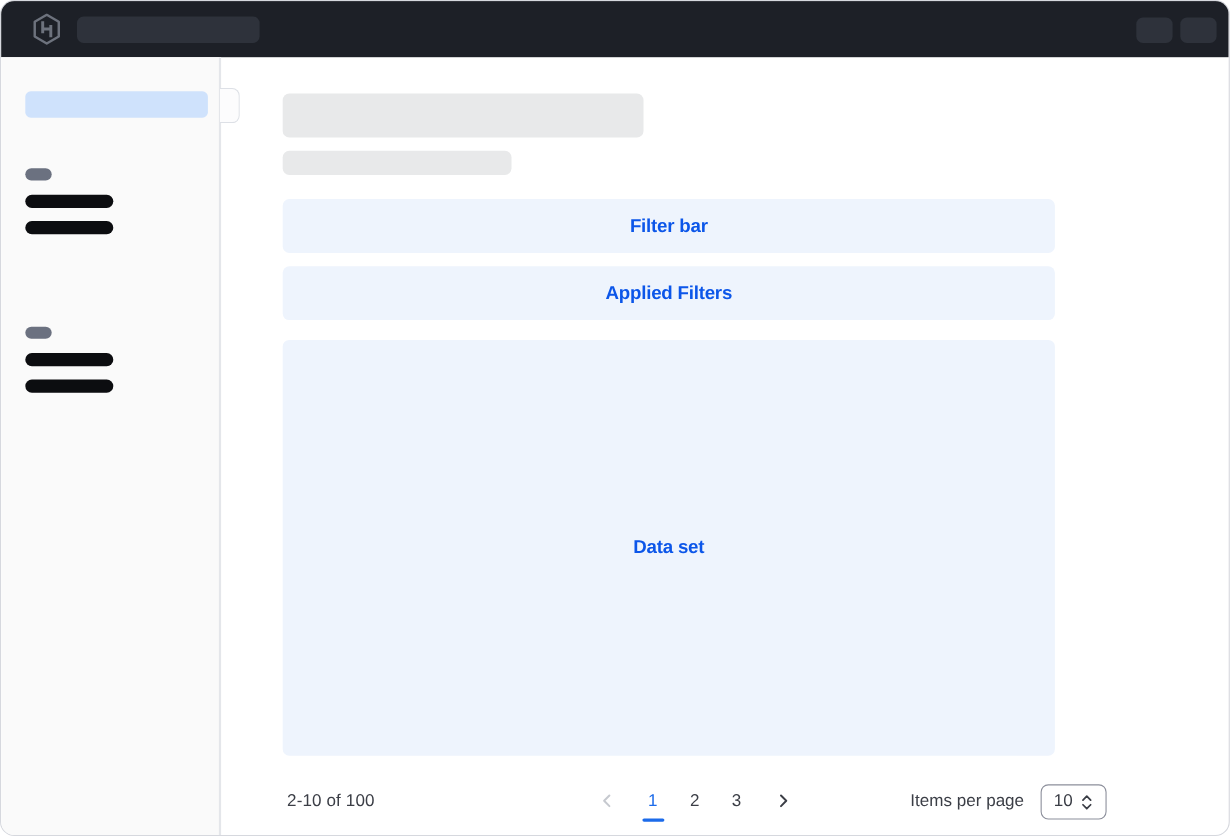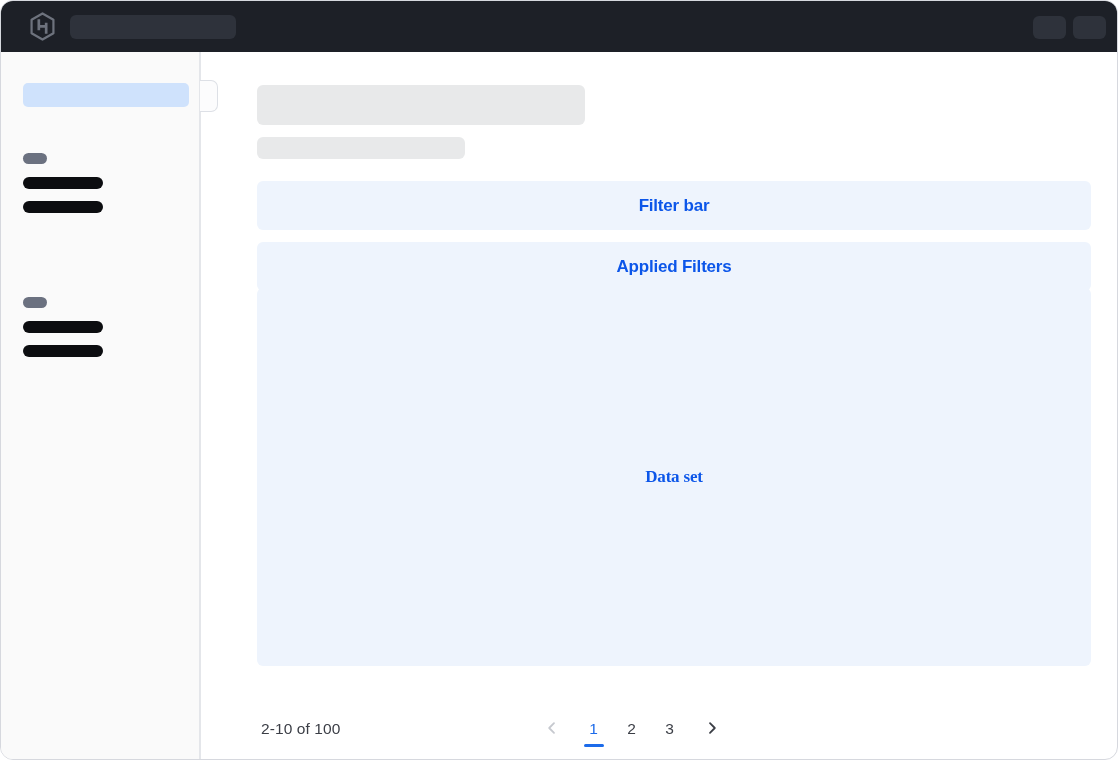--- a/index.html
+++ b/index.html
@@ -43,28 +43,28 @@
   .pill.s2{top:245px;}  .bar.b1{top:269px;} .bar.b2{top:293px;}
   .side-toggle{
     position:absolute;left:199px;top:79px;width:18px;height:32px;
     background:#fcfcfd;border:1.5px solid #dde0e6;border-left:none;
     border-radius:0 7px 7px 0;z-index:3;
   }
   
   .title-skel{position:absolute;left:256px;top:84px;width:328px;height:40px;border-radius:6px;background:var(--skeleton-gray);}
   .subtitle-skel{position:absolute;left:256px;top:136px;width:208px;height:22px;border-radius:6px;background:var(--skeleton-gray);}
   .panel{
-    position:absolute;left:256px;width:834px;border-radius:6px;
+    position:absolute;left:256px;width:702px;border-radius:6px;
     background:var(--light-blue-panel);
     display:flex;align-items:center;justify-content:center;
     color:var(--accent-blue);font-weight:700;font-size:17px;letter-spacing:-0.2px;
   }
   .panel.filter{top:180px;height:49px;}
   .panel.applied{top:241px;height:49px;}
-  .panel.dataset{top:287px;height:378px;font-family:Liberation Serif, serif;}
+  .panel.dataset{top:308px;height:378px;}
   
   .footer{position:absolute;left:256px;top:708px;width:749px;height:40px;}
   .summary{position:absolute;left:4px;top:0;height:40px;display:flex;align-items:center;
     font-size:15.5px;color:var(--text-primary);letter-spacing:0.1px;}
   .pager{position:absolute;left:50%;top:0;height:40px;transform:translateX(-50%);
     display:flex;align-items:center;}
   .pg-chevron{width:26px;height:34px;display:flex;align-items:center;justify-content:center;background:none;border:none;cursor:pointer;}
   .pg-chevron.prev{color:var(--disabled-gray);margin-right:10px;}
   .pg-chevron.next{color:var(--text-primary);margin-left:10px;}
   .page{position:relative;width:30px;height:34px;margin:0 4px;display:flex;align-items:center;justify-content:center;
@@ -140,16 +140,27 @@
         <button class="page">3</button>
         <button class="pg-chevron next">
           <span>
             <svg width="14" height="14" viewBox="0 0 14 14">
                 <path d="M5 2.2 L9.8 7 L5 11.8" fill="none" stroke="currentColor" stroke-width="1.8" stroke-linecap="round" stroke-linejoin="round"></path>
               </svg>
           </span>
         </button>
       </div>
 
+      <div class="per-page">
+        <span class="per-page-label">Items per page</span>
+        <div class="select">
+          <span>10</span>
+          <span class="caret">
+            <svg width="12" height="15" viewBox="0 0 12 15">
+                <path d="M2.5 5.4 L6 1.8 L9.5 5.4 M2.5 9.6 L6 13.2 L9.5 9.6" fill="none" stroke="currentColor" stroke-width="1.6" stroke-linecap="round" stroke-linejoin="round"></path>
+              </svg>
+          </span>
+        </div>
+      </div>
     </div>
   </main>
 
 </div>
 
 </body></html>

